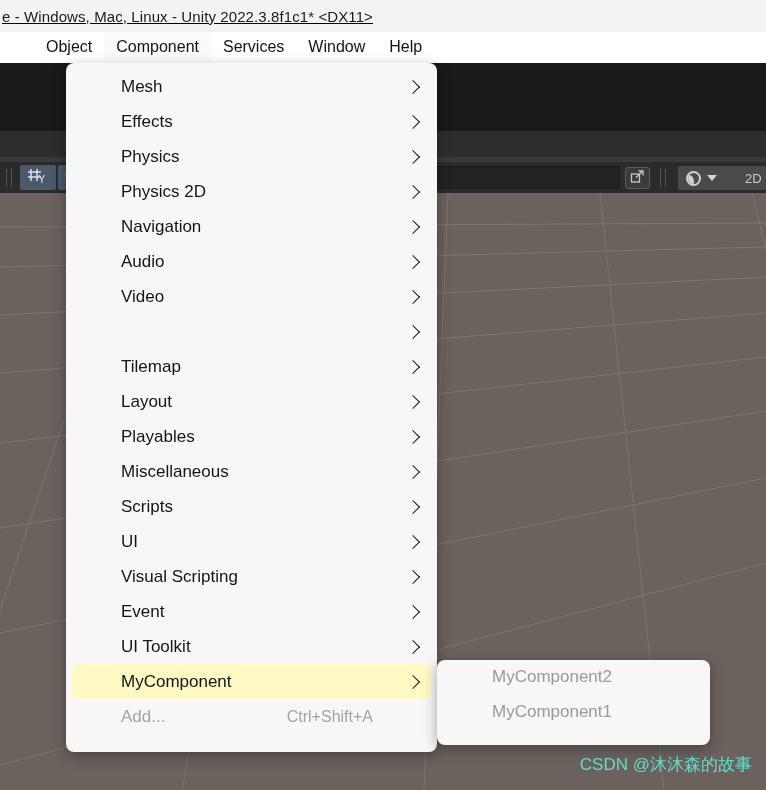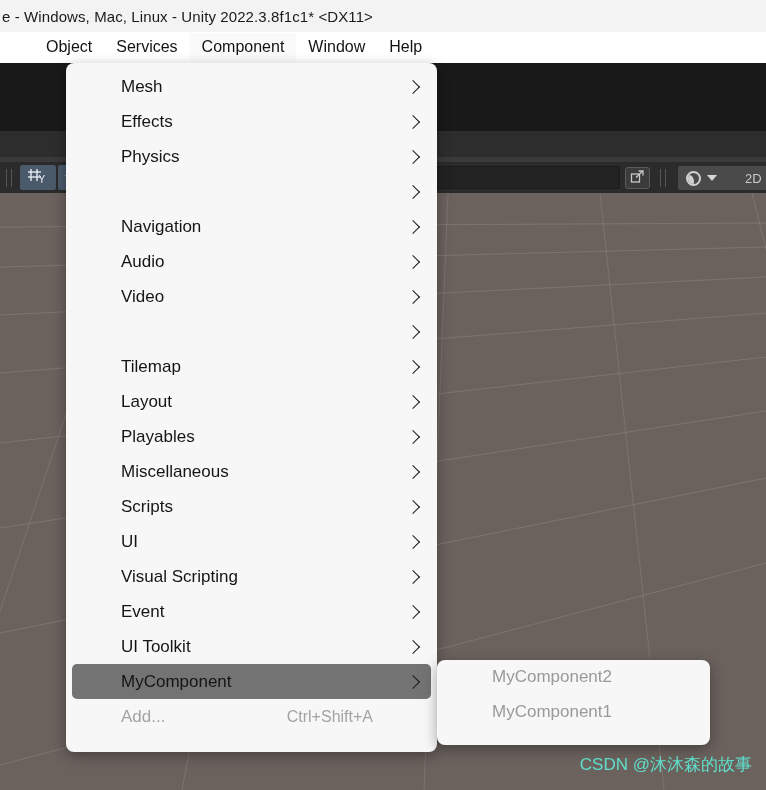--- a/index.html
+++ b/index.html
@@ -17,20 +17,21 @@
   }
 
   
   #titlebar {
     position: absolute;
     left: 0; top: 0;
     width: 766px; height: 32px;
     background: #f3f3f3;
     display: flex;
     align-items: center;
+    text-decoration: underline;
   }
   #titlebar-text {
     font-size: 15px;
     color: #1a1a1a;
     padding-left: 2px;
     white-space: nowrap;
     letter-spacing: 0.1px;
   }
 
   
@@ -211,21 +212,21 @@
   .menu-row {
     position: relative;
     height: 35px;
     margin: 0 6px;
     border-radius: 5px;
     display: flex;
     align-items: center;
     cursor: default;
   }
   .menu-row.highlighted {
-    background: #737373;
+    background: #fef9c3;
   }
   .menu-label {
     font-size: 17px;
     color: #151515;
     padding-left: 49px;
     white-space: nowrap;
   }
   .menu-row.disabled .menu-label,
   .menu-row.disabled .menu-shortcut {
     color: #a3a3a3;
@@ -275,22 +276,22 @@
 <body>
 
 <div id="app">
 
   <div id="titlebar">
     <div id="titlebar-text">e - Windows, Mac, Linux - Unity 2022.3.8f1c1* &lt;DX11&gt;</div>
   </div>
 
   <div id="menubar">
     <div class="menubar-item first">Object</div>
+    <div class="menubar-item active">Component</div>
     <div class="menubar-item">Services</div>
-    <div class="menubar-item active">Component</div>
     <div class="menubar-item">Window</div>
     <div class="menubar-item">Help</div>
   </div>
 
   <div id="editor">
 
     <div id="topbar-dark"></div>
     <div id="tabstrip"></div>
     <div id="tabstrip-edge"></div>
 
@@ -376,20 +377,21 @@
     </div>
     <div class="menu-row">
       <span class="menu-label">Effects</span>
       <span class="menu-arrow"></span>
     </div>
     <div class="menu-row">
       <span class="menu-label">Physics</span>
       <span class="menu-arrow"></span>
     </div>
     <div class="menu-row">
+      <span class="menu-label">Physics 2D</span>
       <span class="menu-arrow"></span>
     </div>
     <div class="menu-row">
       <span class="menu-label">Navigation</span>
       <span class="menu-arrow"></span>
     </div>
     <div class="menu-row">
       <span class="menu-label">Audio</span>
       <span class="menu-arrow"></span>
     </div>

